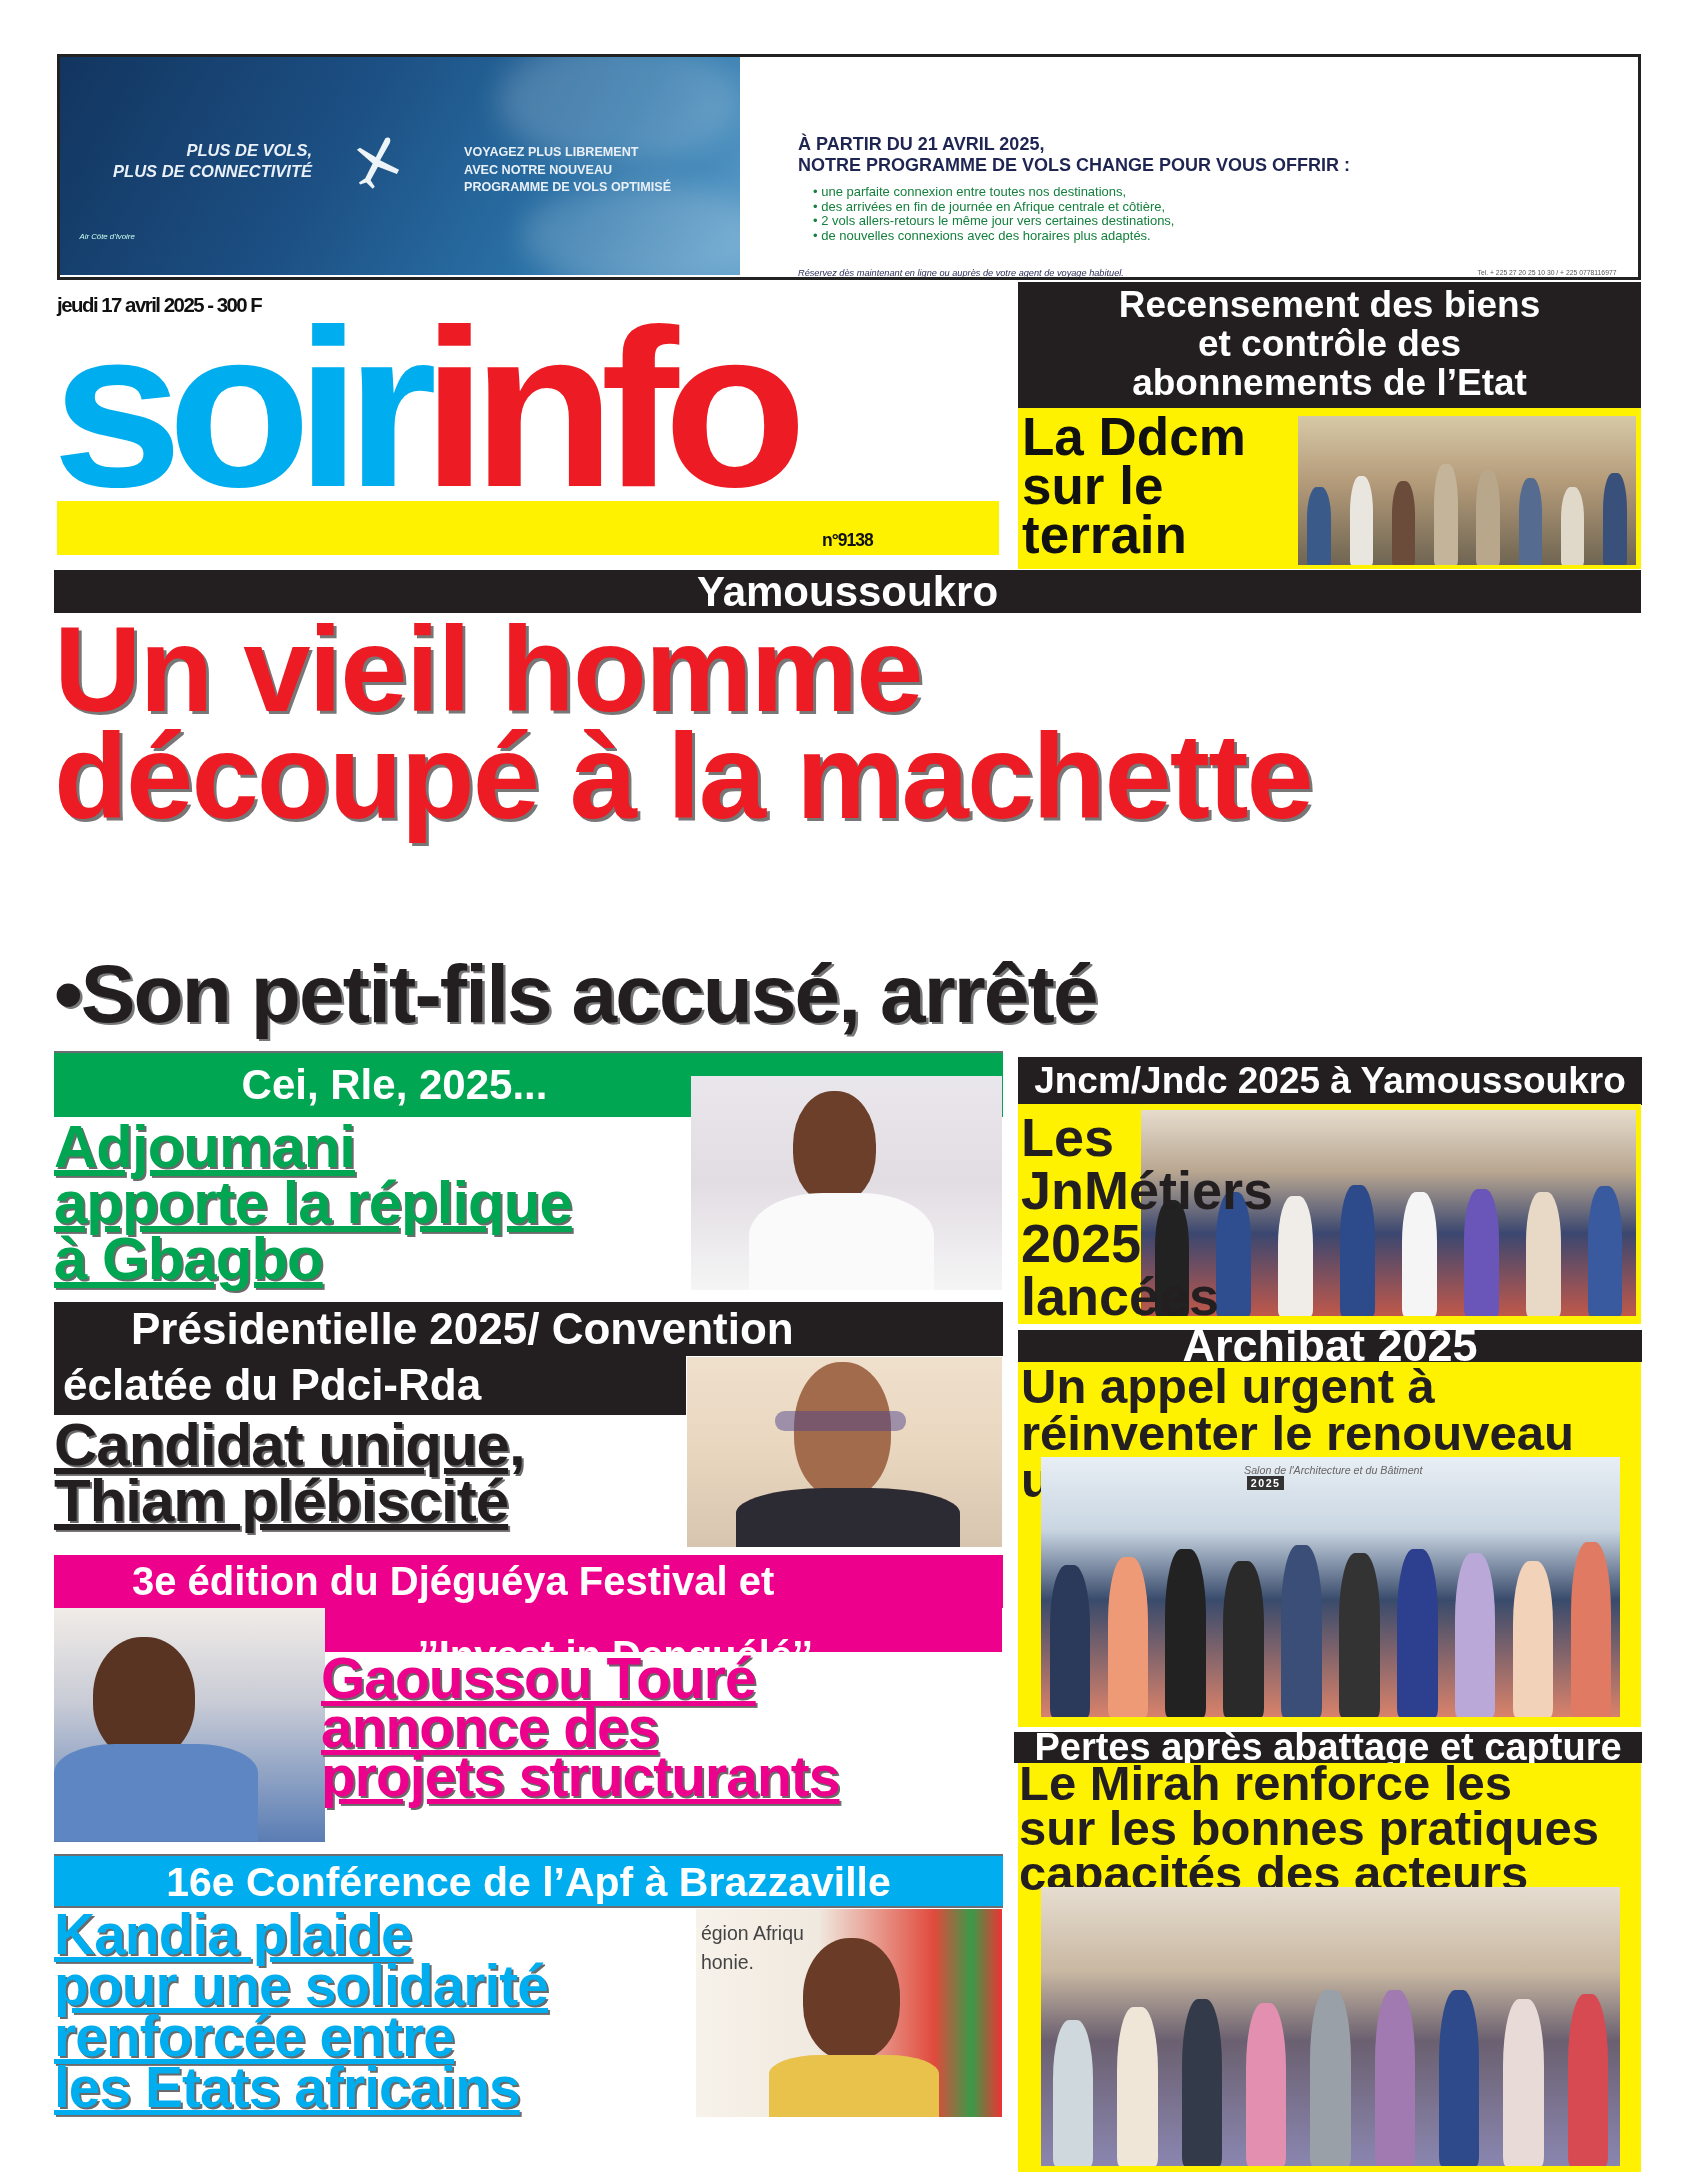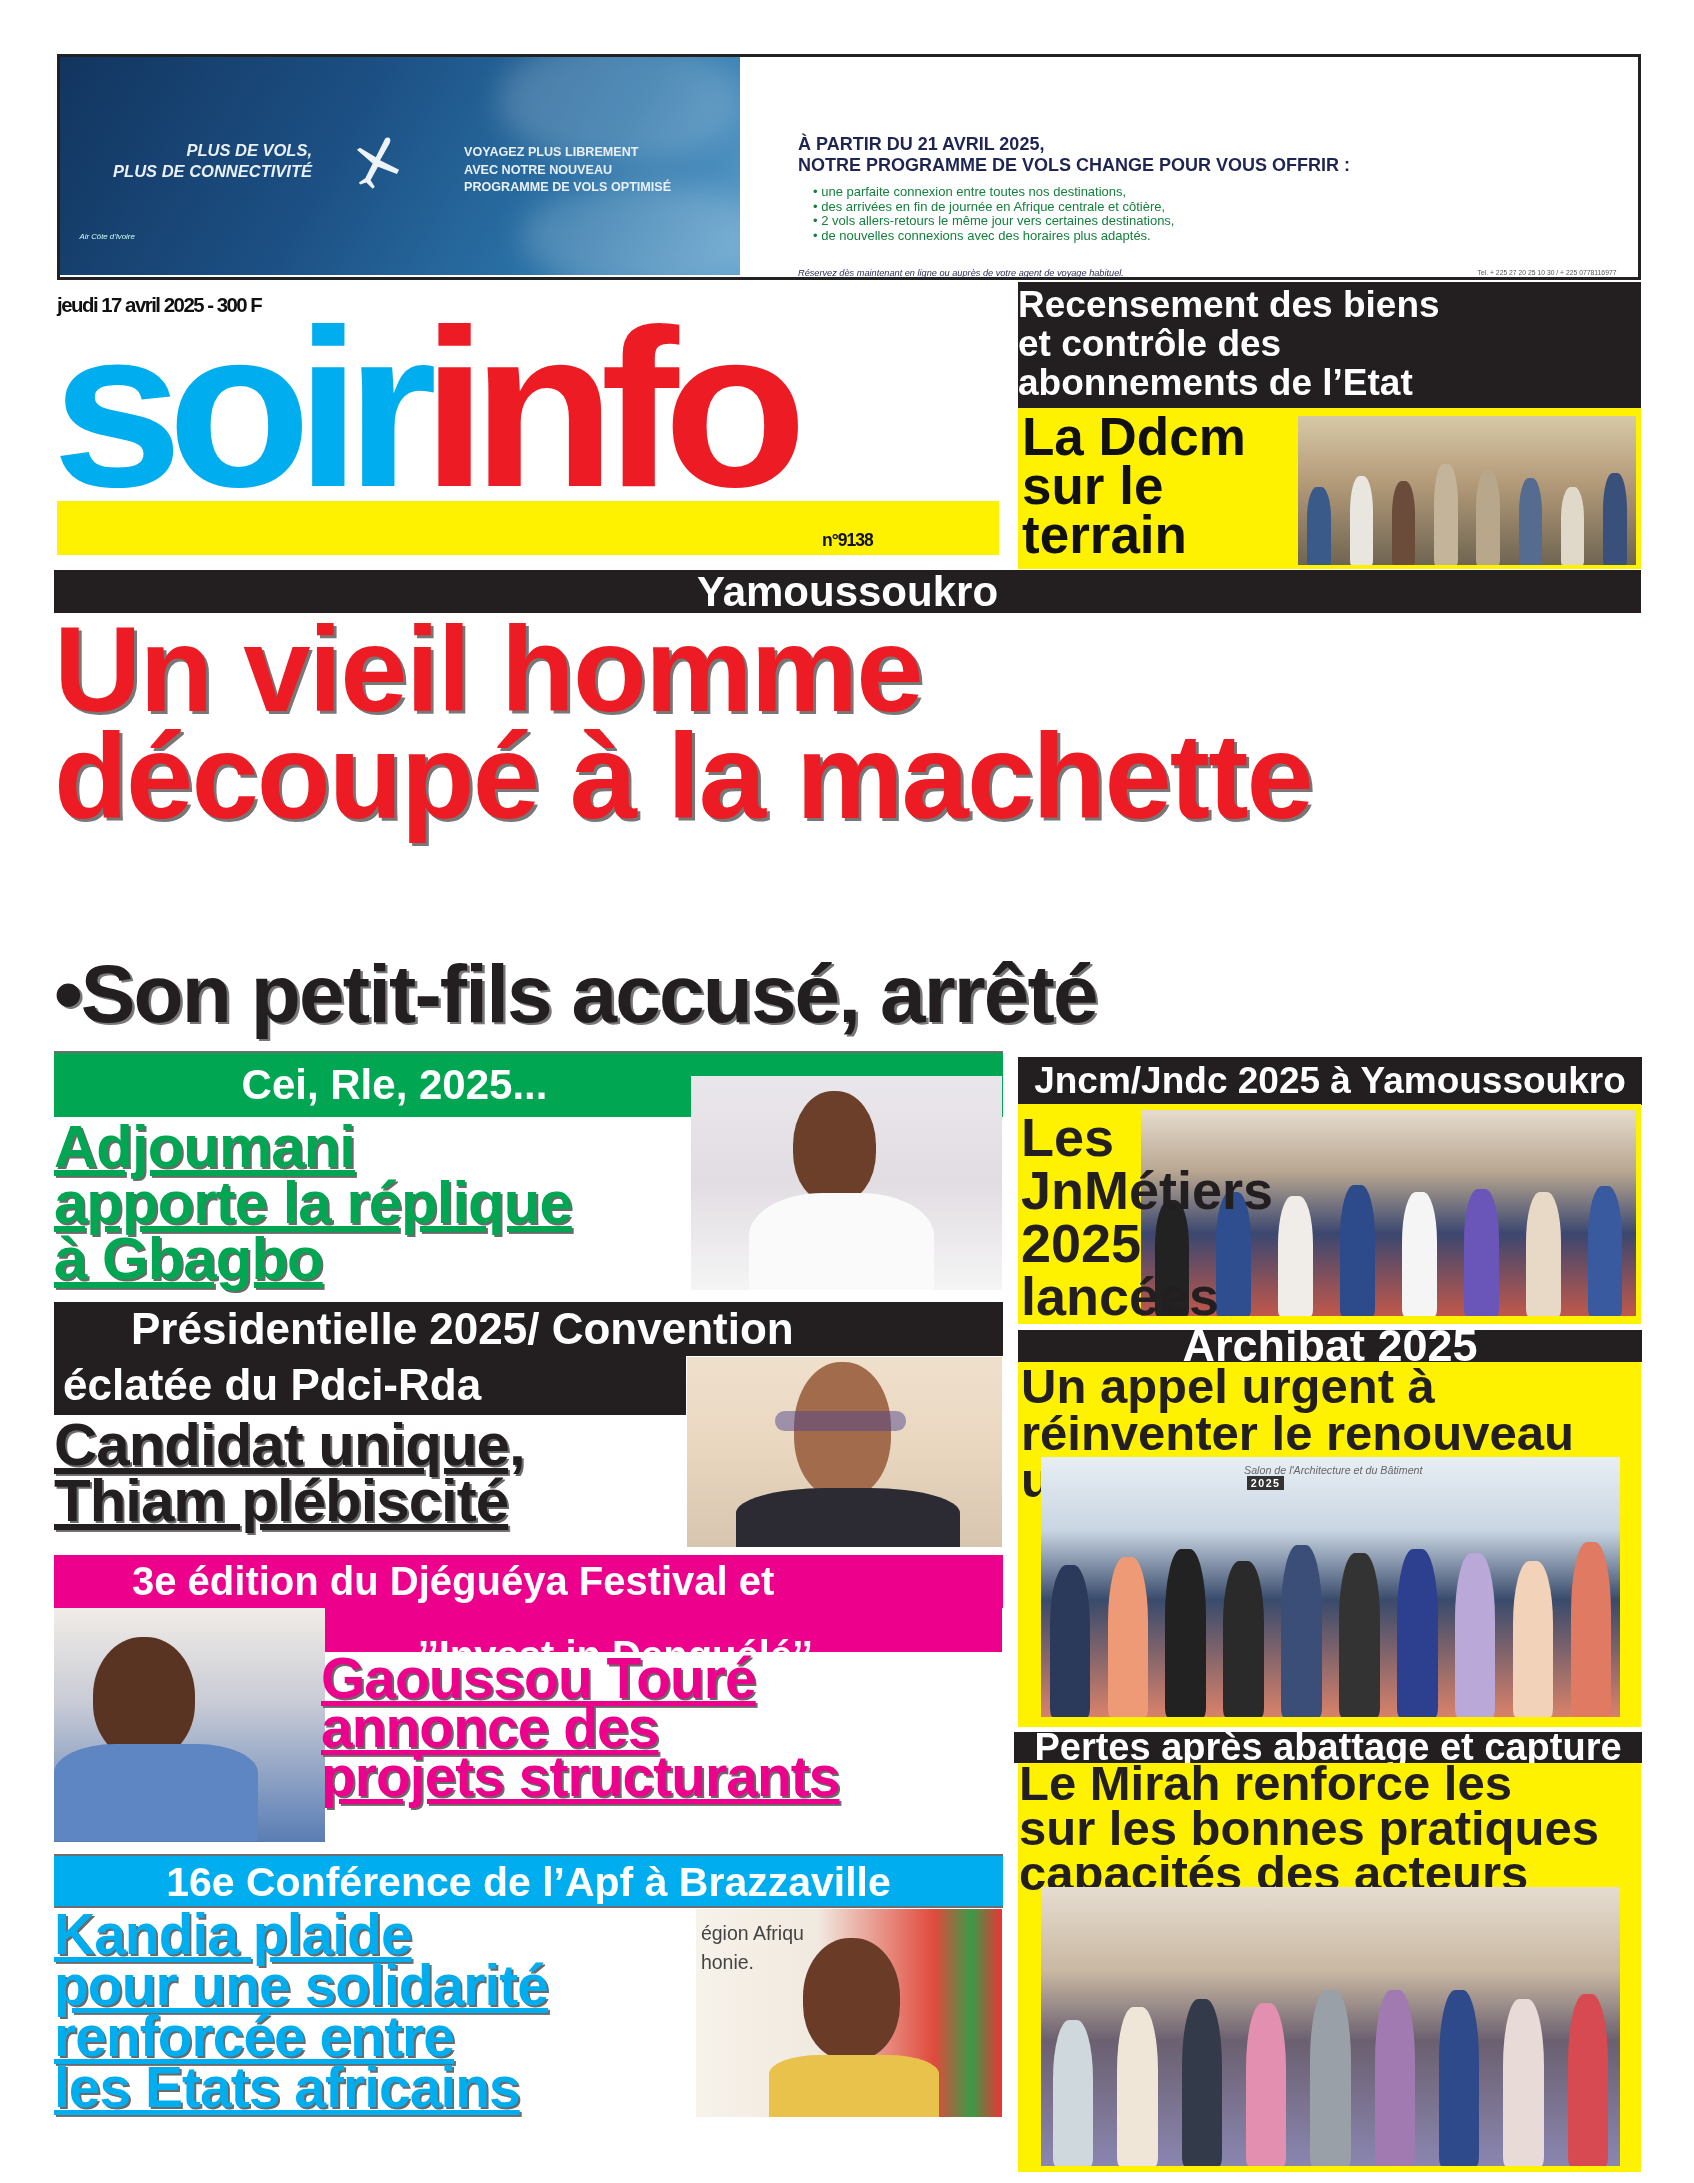--- a/index.html
+++ b/index.html
@@ -25,21 +25,21 @@
 
     
     #dateline { left: 57px; top: 294px; font-size: 20.4px; font-weight: bold; letter-spacing: -1.5px; color: #111; }
     #logo-yellow { left: 57px; top: 501px; width: 942px; height: 54px; background: #fff200; }
     #logo { left: 52px; top: 311px; font-size: 224px; line-height: 195px; font-weight: bold; letter-spacing: -14.6px; transform: scaleX(1.05); transform-origin: left top; }
     #logo .soir { color: #00aeef; }
     #logo .info { color: #ed1c24; }
     #issue { left: 822px; top: 530px; font-size: 17.5px; font-weight: bold; letter-spacing: -1px; color: #111; }
 
     
-    #tr-head { left: 1018px; top: 282px; width: 623px; height: 126px; background: #231f20; color: #fff; font-size: 37px; line-height: 39px; font-weight: bold; padding-top: 2.9px; }
+    #tr-head { left: 1018px; top: 282px; width: 623px; height: 126px; background: #231f20; color: #fff; text-align: center; font-size: 37px; line-height: 39px; font-weight: bold; padding-top: 2.9px; }
     #tr-body { left: 1018px; top: 408px; width: 623px; height: 161px; background: #fff200; }
     #tr-title { left: 1022px; top: 412px; color: #111; font-size: 53px; line-height: 49px; font-weight: bold; }
     #tr-photo { left: 1298px; top: 416px; width: 338px; height: 149px; background: linear-gradient(180deg, #d7c9a6 0%, #b39a79 45%, #6f6552 100%); overflow: hidden; }
 
     
     #kicker { left: 54px; top: 570px; width: 1587px; height: 43px; background: #231f20; color: #fff; text-align: center; font-size: 42px; line-height: 43px; font-weight: bold; }
 
     
     #main-hl { left: 54px; top: 616px; width: 1587px; color: #ed1c24; font-size: 121px; line-height: 107px; font-weight: bold; letter-spacing: -1.9px; text-shadow: 2.9px 2.9px 0 #777; }
     #sub-hl { left: 54px; top: 950px; width: 1587px; color: #231f20; font-size: 82px; line-height: 88px; font-weight: bold; letter-spacing: -1.9px; text-shadow: 2.4px 2.4px 0 #777; }

